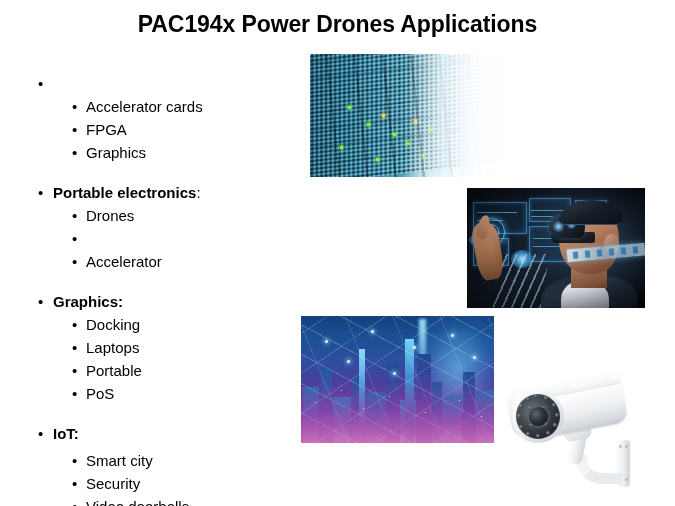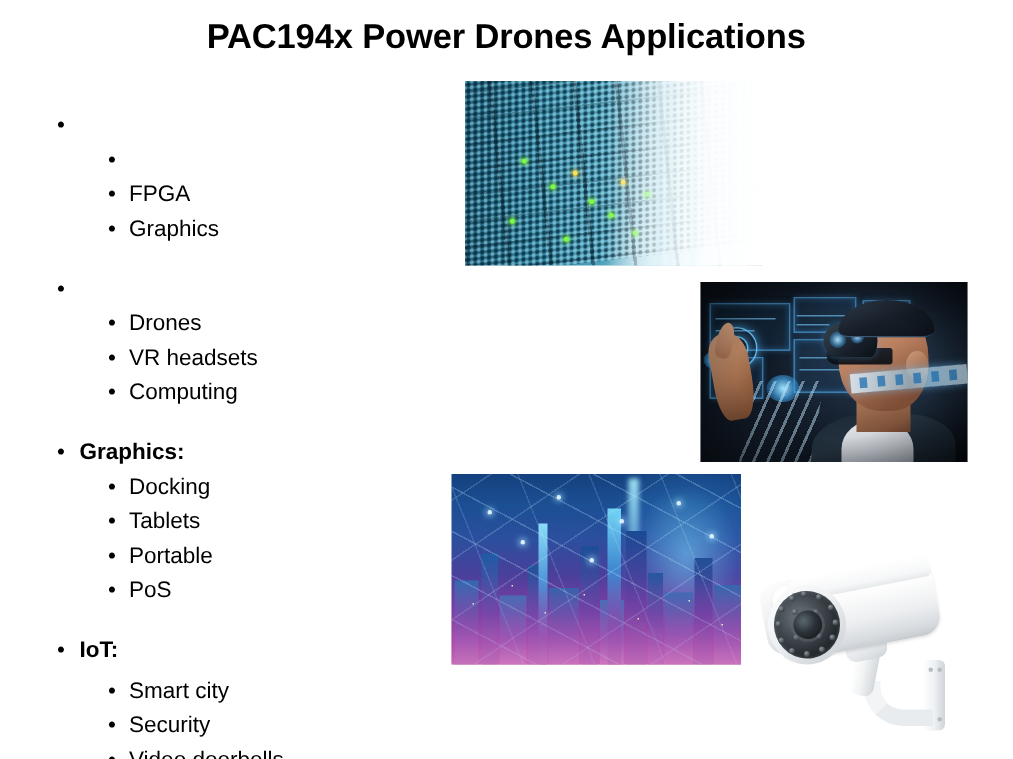--- a/index.html
+++ b/index.html
@@ -516,65 +516,66 @@
 
   <div id="bullet-list">
 
     <div class="group">
       <div class="row lvl1">
         <span class="bullet-dot">•</span>
       </div>
       <div class="sub-rows">
         <div class="row lvl2">
           <span class="bullet-dot">•</span>
+          <span class="row-label">Accelerator cards</span>
         </div>
         <div class="row lvl2">
           <span class="bullet-dot">•</span>
           <span class="row-label">FPGA</span>
         </div>
         <div class="row lvl2">
           <span class="bullet-dot">•</span>
           <span class="row-label">Graphics</span>
         </div>
       </div>
     </div>
 
     <div class="group">
       <div class="row lvl1">
         <span class="bullet-dot">•</span>
+        <span class="row-label"><span>Portable electronics</span><span class="thin-colon">:</span></span>
       </div>
       <div class="sub-rows">
         <div class="row lvl2">
           <span class="bullet-dot">•</span>
           <span class="row-label">Drones</span>
         </div>
         <div class="row lvl2">
           <span class="bullet-dot">•</span>
-          <span class="row-label">VR headsets</span>
-        </div>
-        <div class="row lvl2">
-          <span class="bullet-dot">•</span>
-          <span class="row-label">Computing</span>
+        </div>
+        <div class="row lvl2">
+          <span class="bullet-dot">•</span>
+          <span class="row-label">Accelerator</span>
         </div>
       </div>
     </div>
 
     <div class="group">
       <div class="row lvl1">
         <span class="bullet-dot">•</span>
         <span class="row-label"><span>Graphics</span><span>:</span></span>
       </div>
       <div class="sub-rows">
         <div class="row lvl2">
           <span class="bullet-dot">•</span>
           <span class="row-label">Docking</span>
         </div>
         <div class="row lvl2">
           <span class="bullet-dot">•</span>
-          <span class="row-label">Tablets</span>
+          <span class="row-label">Laptops</span>
         </div>
         <div class="row lvl2">
           <span class="bullet-dot">•</span>
           <span class="row-label">Portable</span>
         </div>
         <div class="row lvl2">
           <span class="bullet-dot">•</span>
           <span class="row-label">PoS</span>
         </div>
       </div>

